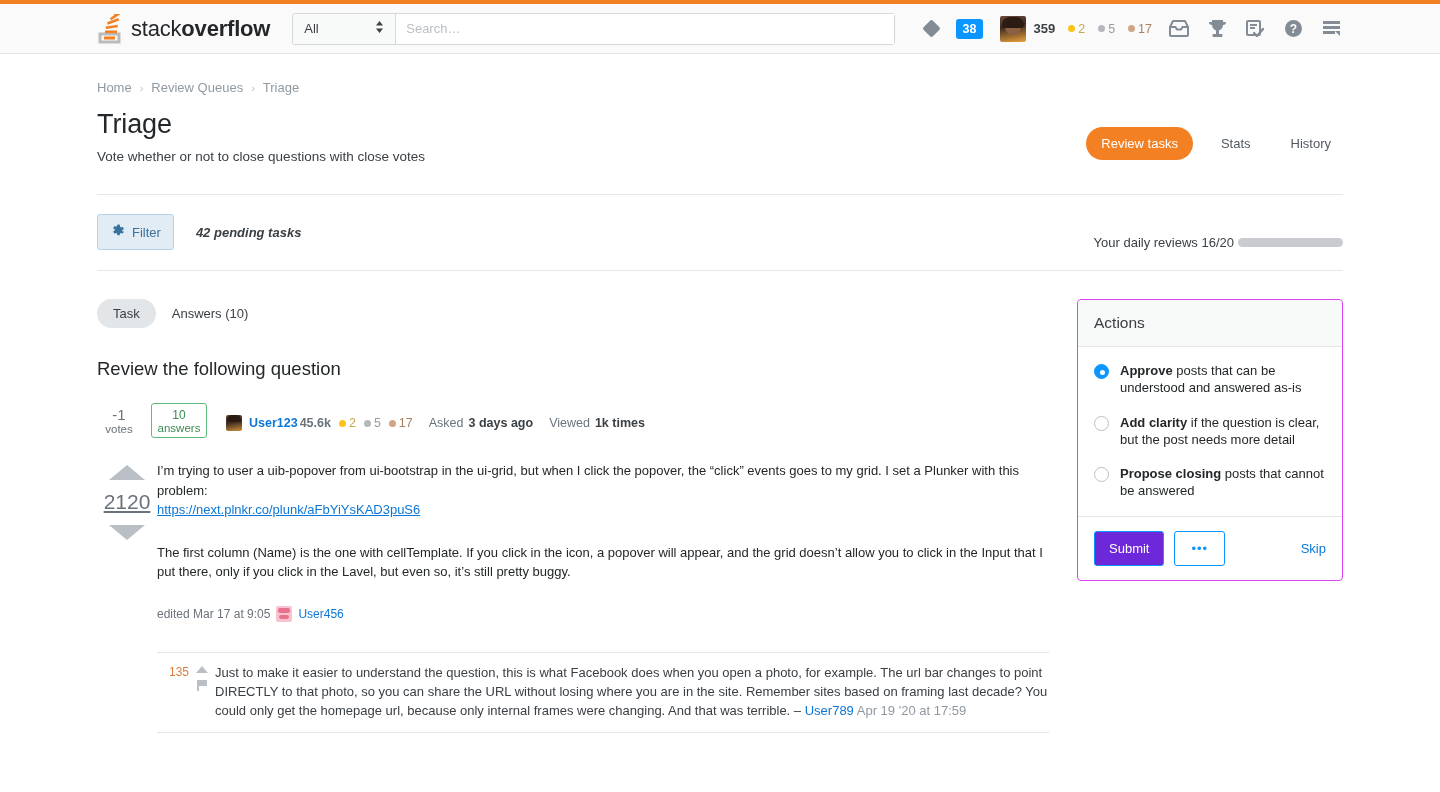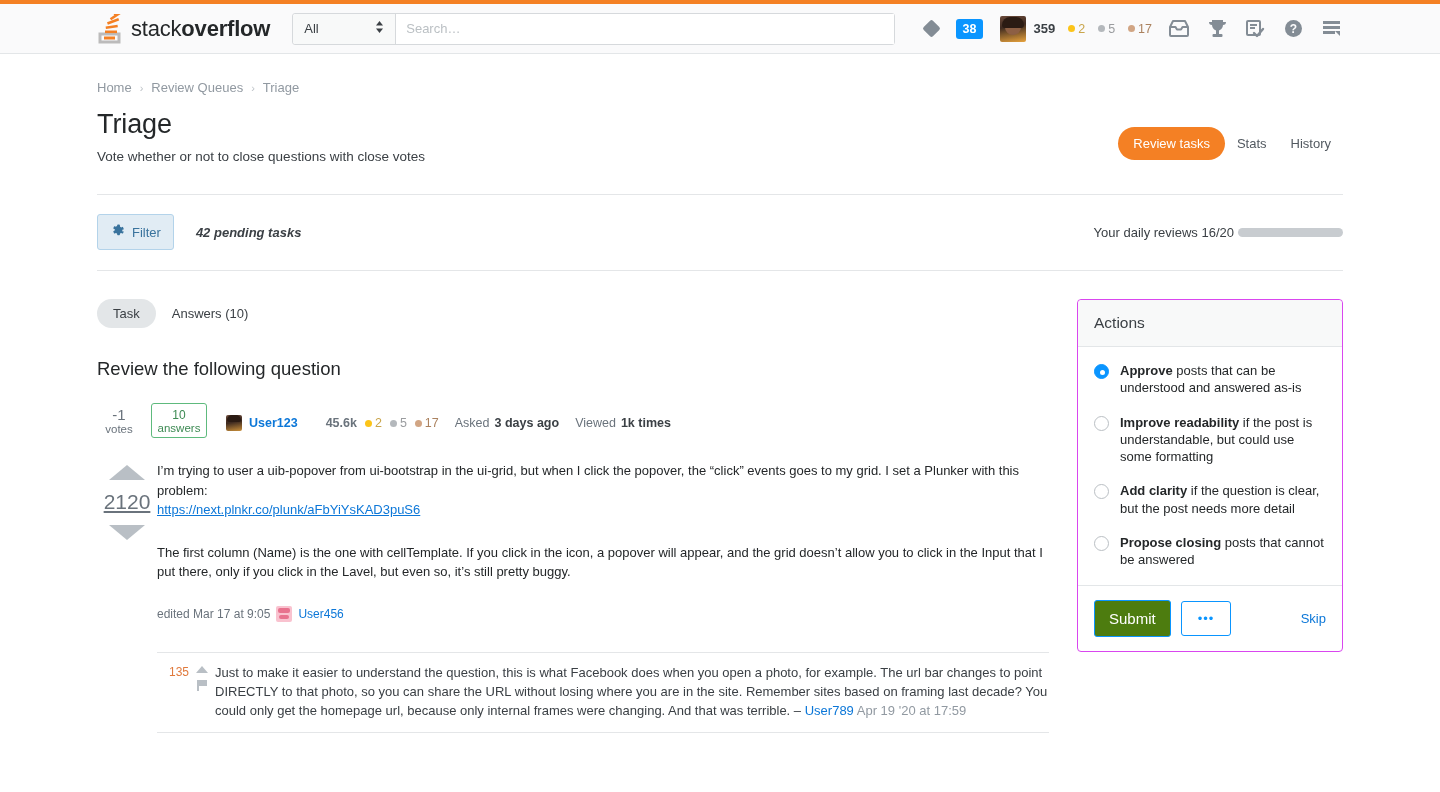--- a/index.html
+++ b/index.html
@@ -75,30 +75,30 @@
   .content { padding: 0 0 0 0; }
   .inner { width: 1246px; margin: 0 auto; }
 
   .breadcrumb { font-size: 13px; color: #9199a1; padding-top: 26px; display: flex; align-items: center; gap: 8px; }
   .breadcrumb a { color: #9199a1; text-decoration: none; }
   .breadcrumb .sep { font-size: 11px; color: #bdc2c7; }
 
   .title-row { display: flex; justify-content: space-between; align-items: flex-end; margin-top: 14px; }
   h1.page-title { font-size: 27px; font-weight: 400; margin: 0; color: #242729; letter-spacing: -0.1px; }
   .subtitle { font-size: 13.5px; color: #3b4045; margin-top: 9px; }
-  .tabs-right { display: flex; align-items: flex-end; gap: 0; margin-bottom: 4px; }
+  .tabs-right { display: flex; align-items: flex-end; gap: 16px; margin-bottom: 4px; }
   .pill-tab {
     background: #f48024; color: #fff; font-size: 13px; border-radius: 17px;
     padding: 9px 15px; border: none; cursor: pointer; font-family: "Liberation Sans", sans-serif;
   }
   .plain-tab { font-size: 13px; color: #525960; padding: 9px 12px; text-decoration: none; }
 
   .divider { height: 1px; background: #e4e6e8; margin-top: 30px; }
 
-  .filterbar { display: flex; align-items: center; justify-content: space-between; margin-top: 19px; }
+  .filterbar { display: flex; align-items: flex-end; justify-content: space-between; margin-top: 19px; }
   .filter-left { display: flex; align-items: center; gap: 22px; }
   .filter-btn {
     display: inline-flex; align-items: center; gap: 7px;
     background: #e1ecf4; color: #39739d; border: 1px solid #b3d3ea;
     border-radius: 3px; padding: 8px 12px; font-size: 13px; cursor: pointer;
     font-family: "Liberation Sans", sans-serif;
   }
   .pending { font-size: 13px; font-style: italic; color: #3b4045; font-weight: 600; }
   .filter-right { display: flex; align-items: center; gap: 4px; }
   .daily-label { font-size: 13px; color: #3b4045; }
@@ -129,21 +129,21 @@
   .ans-lbl { font-size: 11.5px; }
   .q-main { margin-left: 19px; padding-top: 1px; }
   .q-title { color: #0c77d8; font-size: 16.5px; text-decoration: none; }
   .q-meta { display: flex; align-items: center; gap: 0; margin-top: 11px; font-size: 12.5px; color: #6a737c; }
   .avatar-xs {
     width: 16px; height: 16px; border-radius: 2px; overflow: hidden; flex: none;
     background: linear-gradient(170deg,#6b4a3a 0%,#3e2a20 45%,#c98f3a 100%); position: relative; margin-right: 7px;
   }
   .avatar-xs::before { content:""; position:absolute; left:1px; top:0; width:14px; height:7px; border-radius:7px 7px 3px 3px; background:#2b1b13; }
   .q-user { color: #0c77d8; font-weight: 700; text-decoration: none; font-size: 12.5px; }
-  .q-rep { font-weight: 700; color: #6a737c; margin-left: 28px; }
+  .q-rep { font-weight: 700; color: #6a737c; margin-left: 2px; }
   .q-meta .badge-chip { margin-left: 8px; }
   .q-ask { margin-left: 16px; }
   .q-strong { color: #3b4045; font-weight: 700; }
 
   .post-row { display: flex; margin-top: 23px; }
   .vote-col { width: 60px; text-align: center; padding-top: 4px; flex: none; }
   .arrow-up, .arrow-down {
     width: 0; height: 0; margin: 0 auto; cursor: pointer;
     border-left: 18px solid transparent; border-right: 18px solid transparent;
   }
@@ -189,22 +189,22 @@
     margin-top: 2px; background: #fff; position: relative;
   }
   .radio.on { background: #0a95ff; border-color: #0a95ff; }
   .radio.on::after { content:""; position:absolute; left:4.5px; top:4.5px; width:5px; height:5px; border-radius:50%; background:#fff; }
   .opt-text { font-size: 13px; line-height: 1.33; color: #242729; }
   .opt-text b { font-weight: 700; }
   .actions-foot {
     border-top: 1px solid #e3e6e8; padding: 14px 16px; display: flex; align-items: center; gap: 10px;
   }
   .btn-primary {
-    background: #4d7c0f; color: #fff; border: 1px solid #0a95ff; border-radius: 3px;
-    font-size: 15px; padding: 9px 14px; cursor: pointer; font-family: "Liberation Sans", sans-serif;
+    background: #6d28d9; color: #fff; border: 1px solid #0a95ff; border-radius: 3px;
+    font-size: 13px; padding: 9px 14px; cursor: pointer; font-family: "Liberation Sans", sans-serif;
   }
   .btn-ghost {
     background: #fff; color: #0a95ff; border: 1px solid #0a95ff; border-radius: 3px;
     font-size: 13px; padding: 9px 16px; cursor: pointer; font-family: "Liberation Sans", sans-serif; letter-spacing: 1px;
   }
   .skip-link { margin-left: auto; font-size: 13px; color: #0c77d8; text-decoration: none; }
 </style>
 </head>
 <body>
 
@@ -444,24 +444,20 @@
             <div class="actions-head">
               <span class="actions-title">Actions</span>
             </div>
             <div class="actions-body">
 
               <label class="opt">
                 <span class="radio on"></span>
                 <span class="opt-text"><b>Approve</b><span> posts that can be understood and answered as-is</span></span>
               </label>
 
-              <label class="opt">
-                <span class="radio"></span>
-                <span class="opt-text"><b>Improve readability</b><span> if the post is understandable, but could use some formatting</span></span>
-              </label>
 
               <label class="opt">
                 <span class="radio"></span>
                 <span class="opt-text"><b>Add clarity</b><span> if the question is clear, but the post needs more detail</span></span>
               </label>
 
               <label class="opt">
                 <span class="radio"></span>
                 <span class="opt-text"><b>Propose closing</b><span> posts that cannot be answered</span></span>
               </label>

